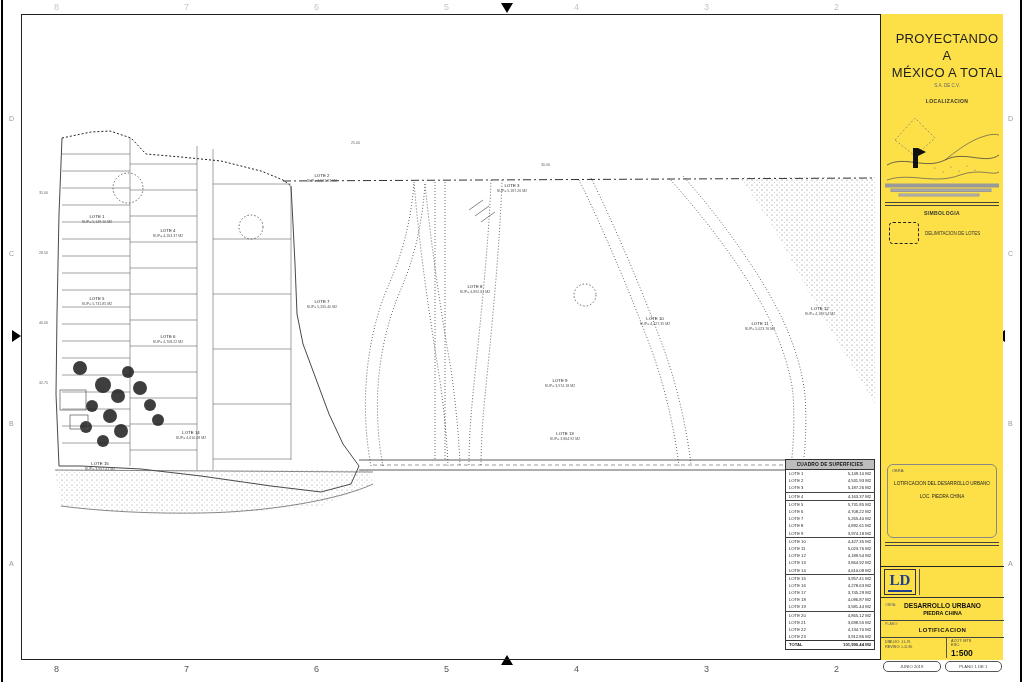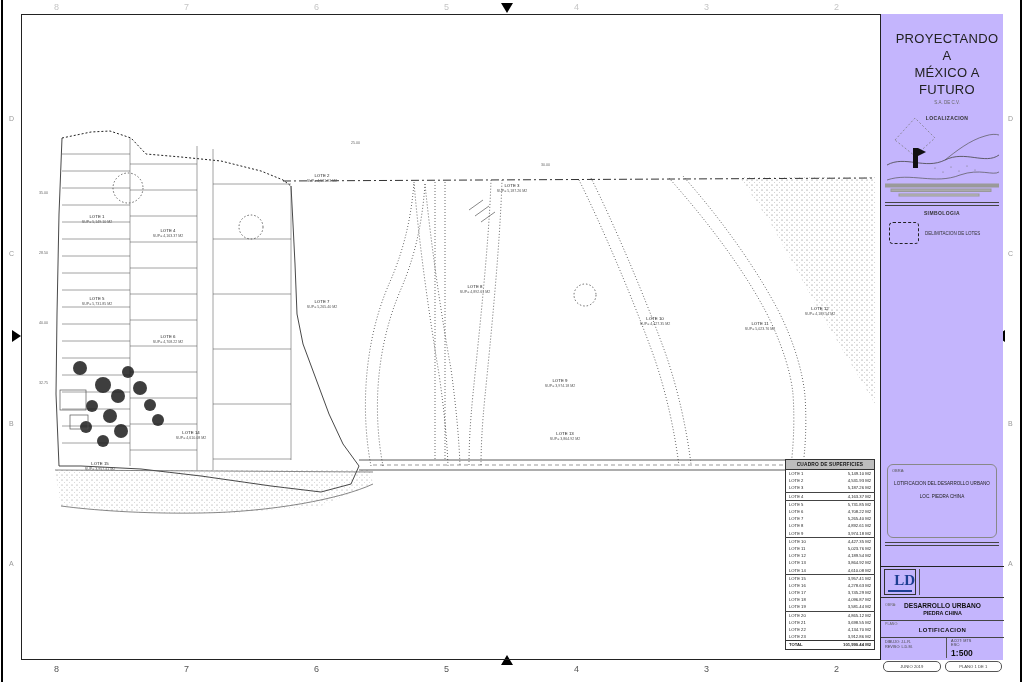--- a/index.html
+++ b/index.html
@@ -12,41 +12,41 @@
   .gridnum.top{opacity:.35;}
   .sideletter{position:absolute;font-size:7px;color:#999;}
   .arrow{position:absolute;width:0;height:0;}
   .arrow.down{border-left:6px solid transparent;border-right:6px solid transparent;border-top:10px solid #000;}
   .arrow.up{border-left:6px solid transparent;border-right:6px solid transparent;border-bottom:10px solid #000;}
   .arrow.rightp{border-top:6px solid transparent;border-bottom:6px solid transparent;border-left:9px solid #000;}
   .arrow.leftp{border-top:6px solid transparent;border-bottom:6px solid transparent;border-right:9px solid #000;}
 
   
   .tblock{position:absolute;left:880px;top:14px;width:123px;height:646px;
-          border-left:1.2px solid #222;box-sizing:border-box;background:#c4b5fd;padding-left:10px;}
+          border-left:1.2px solid #222;box-sizing:border-box;background:#fde047;padding-left:10px;}
   .tb-head{margin-top:16px;text-align:center;font-size:13px;line-height:17px;
            letter-spacing:.3px;color:#222;}
   .tb-sub{text-align:center;font-size:4.5px;color:#666;margin-top:2px;}
   .tb-sec{ text-align:center;font-size:5px;font-weight:bold;color:#333;letter-spacing:.4px;}
   .loc-map{position:absolute;left:4px;top:96px;width:114px;height:90px;}
   .dbl{position:absolute;left:4px;width:114px;border-top:1px solid #444;}
   .dbl:after{content:"";display:block;border-top:1px solid #444;margin-top:2px;}
   .simb-item{position:absolute;left:8px;top:208px;width:110px;}
   .simb-box{width:28px;height:20px;border:1.2px dashed #222;border-radius:4px;display:inline-block;vertical-align:middle;}
   .simb-lbl{font-size:4.5px;color:#333;margin-left:6px;vertical-align:middle;}
   .notes{position:absolute;left:6px;top:450px;width:110px;height:74px;
          border:.8px solid #888;border-radius:6px;box-sizing:border-box;padding:3px 4px;}
   .notes .obra{font-size:4px;color:#555;}
   .notes .n1{text-align:center;font-size:4.6px;margin-top:8px;color:#222;}
   .notes .n2{text-align:center;font-size:4.6px;margin-top:8px;color:#222;}
   .fineprint{position:absolute;left:6px;top:540px;width:112px;font-size:4.2px;color:#444;line-height:5.6px;}
   .botblock{position:absolute;left:0;top:552px;width:123px;height:94px;border-top:1.4px solid #222;}
   .logo-row{display:flex;border-bottom:1px solid #333;height:30px;}
   .logo-box{width:32px;height:26px;margin:2px 1px 2px 3px;border:.8px solid #333;
-            text-align:right;box-sizing:border-box;}
+            text-align:center;box-sizing:border-box;}
   .logo-txt{font-size:15px;font-weight:bold;color:#1d3e91;line-height:20px;font-family:"Liberation Serif",serif;}
   .logo-bar{width:80%;margin:0 auto;border-top:2px solid #1d3e91;}
   .cinfo{flex:1;padding:2px 2px 0 3px;font-size:3.8px;color:#333;line-height:5px;border-left:.6px solid #555;margin:2px 2px 2px 2px;}
   .proj1{text-align:center;font-size:6.6px;font-weight:bold;margin-top:4px;}
   .proj2{text-align:center;font-size:5.4px;font-weight:bold;margin-top:1px;}
   .divline{border-top:.8px solid #444;margin-top:4px;position:relative;}
   .divlbl{position:absolute;left:4px;top:1px;font-size:3.6px;color:#666;}
   .plano{text-align:center;font-size:6px;font-weight:bold;margin-top:6px;letter-spacing:.4px;}
   .brow{display:flex;margin-top:4px;border-top:.8px solid #444;justify-content:flex-end;}
   .brow .bl{flex:1.2;padding:2px 0 0 4px;font-size:3.8px;color:#444;line-height:5.4px;border-right:.6px solid #555;}
@@ -364,21 +364,21 @@
       <tr class="total">
         <td>TOTAL</td>
         <td>101,990.44 M2</td>
       </tr>
     </tbody>
 </table>
 
 <div class="tblock">
   <div class="tb-head">
     <div>PROYECTANDO A</div>
-    <div>MÉXICO A FUTURO</div>
+    <div>MÉXICO A TOTAL</div>
   </div>
   <div class="tb-sub">S.A. DE C.V.</div>
 
   <div class="tb-sec" style="margin-top:10px">LOCALIZACION</div>
 
   <svg class="loc-map" viewBox="0 0 114 90">
     <polyline points="10,30 30,8 50,28 30,46 10,30" fill="none" stroke="#777" stroke-width=".7" stroke-dasharray="2 2"></polyline>
     <path d="M2,55 C20,45 40,60 60,50 C80,40 100,55 114,45" fill="none" stroke="#444" stroke-width=".8"></path>
     <path d="M2,70 C25,62 50,75 75,65 C95,58 108,66 114,62" fill="none" stroke="#555" stroke-width=".7"></path>
     <path d="M60,50 C70,42 85,30 100,26 C106,24 111,24 114,25" fill="none" stroke="#555" stroke-width=".7"></path>

